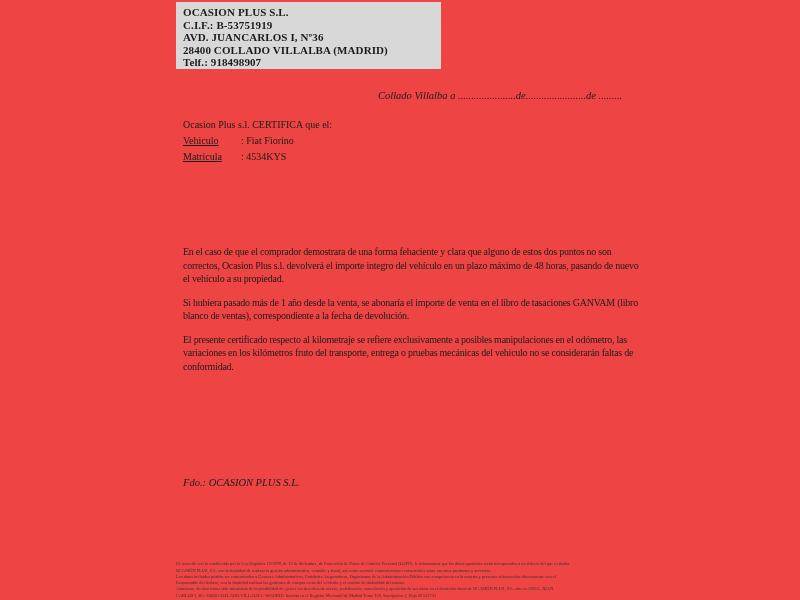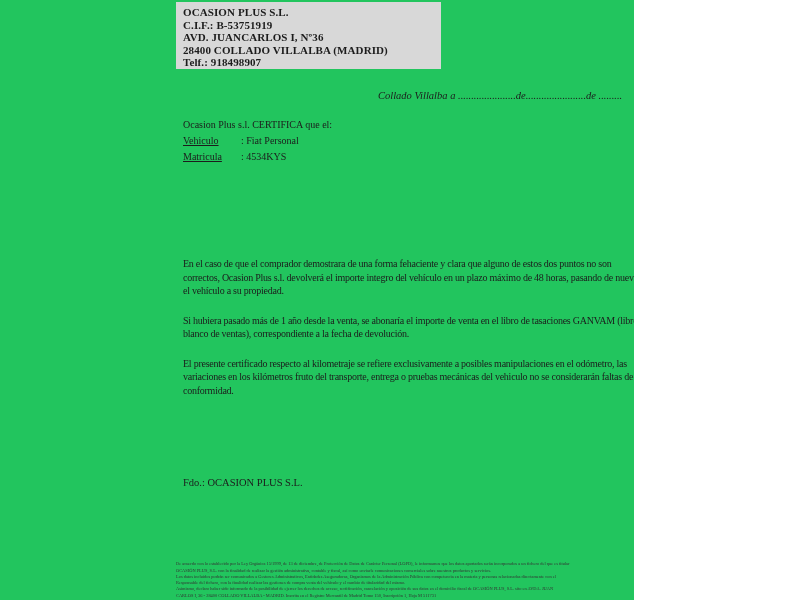--- a/index.html
+++ b/index.html
@@ -2,23 +2,23 @@
 <html><head>
 <meta charset="utf-8">
 <style>
   html, body {
     margin: 0;
     padding: 0;
     background: #ffffff;
   }
   .page {
     position: relative;
-    width: 634px;
+    width: 800px;
     height: 600px;
-    background: #22c55e;
+    background: #ef4444;
     overflow: hidden;
     font-family: "Liberation Serif", serif;
     color: #1c1c1c;
   }
   .company-block {
     position: absolute;
     left: 176px;
     top: 2px;
     width: 265px;
     height: 67px;
@@ -65,26 +65,27 @@
   .points-block .point { margin-bottom: 9px; }
   .body-block {
     position: absolute;
     left: 183px;
     top: 241px;
     width: 460px;
     font-size: 10px;
     letter-spacing: -0.25px;
     line-height: 13.5px;
   }
-  .body-block p { margin: 16px 0 10px 0; font-family: Liberation Serif, serif; }
+  .body-block p { margin: 4px 0 10px 0; font-family: Liberation Serif, serif; }
   .signature {
     position: absolute;
     left: 183px;
     top: 477px;
     font-size: 10.5px;
+    font-style: italic;
   }
   .legal-block {
     position: absolute;
     left: 176px;
     top: 561px;
     width: 1115px;
     transform: scale(0.4);
     transform-origin: 0 0;
     font-size: 11px;
     line-height: 15.5px;
@@ -102,21 +103,21 @@
     <div>C.I.F.: B-53751919</div>
     <div>AVD. JUANCARLOS I, Nº36</div>
     <div>28400 COLLADO VILLALBA (MADRID)</div>
     <div>Telf.: 918498907</div>
   </div>
 
   <div class="date-line">Collado Villalba a ......................de.......................de .........</div>
 
   <div class="certify-block">
     <div>Ocasion Plus s.l. CERTIFICA que el:</div>
-    <div class="cert-row"><span class="cert-label">Vehiculo</span><span class="value">: Fiat Personal</span></div>
+    <div class="cert-row"><span class="cert-label">Vehiculo</span><span class="value">: Fiat Fiorino</span></div>
     <div class="cert-row"><span class="cert-label">Matricula</span><span class="value">: 4534KYS</span></div>
   </div>
 
 
   <div class="body-block">
     <p>En el caso de que el comprador demostrara de una forma fehaciente y clara que alguno de estos dos puntos no son correctos, Ocasion Plus s.l. devolverá el importe integro del vehículo en un plazo máximo de 48 horas, pasando de nuevo el vehículo a su propiedad.</p>
     <p>Si hubiera pasado más de 1 año desde la venta, se abonaría el importe de venta en el libro de tasaciones GANVAM (libro blanco de ventas), correspondiente a la fecha de devolución.</p>
     <p>El presente certificado respecto al kilometraje se refiere exclusivamente a posibles manipulaciones en el odómetro, las variaciones en los kilómetros fruto del transporte, entrega o pruebas mecánicas del vehiculo no se considerarán faltas de conformidad.</p>
   </div>
 

